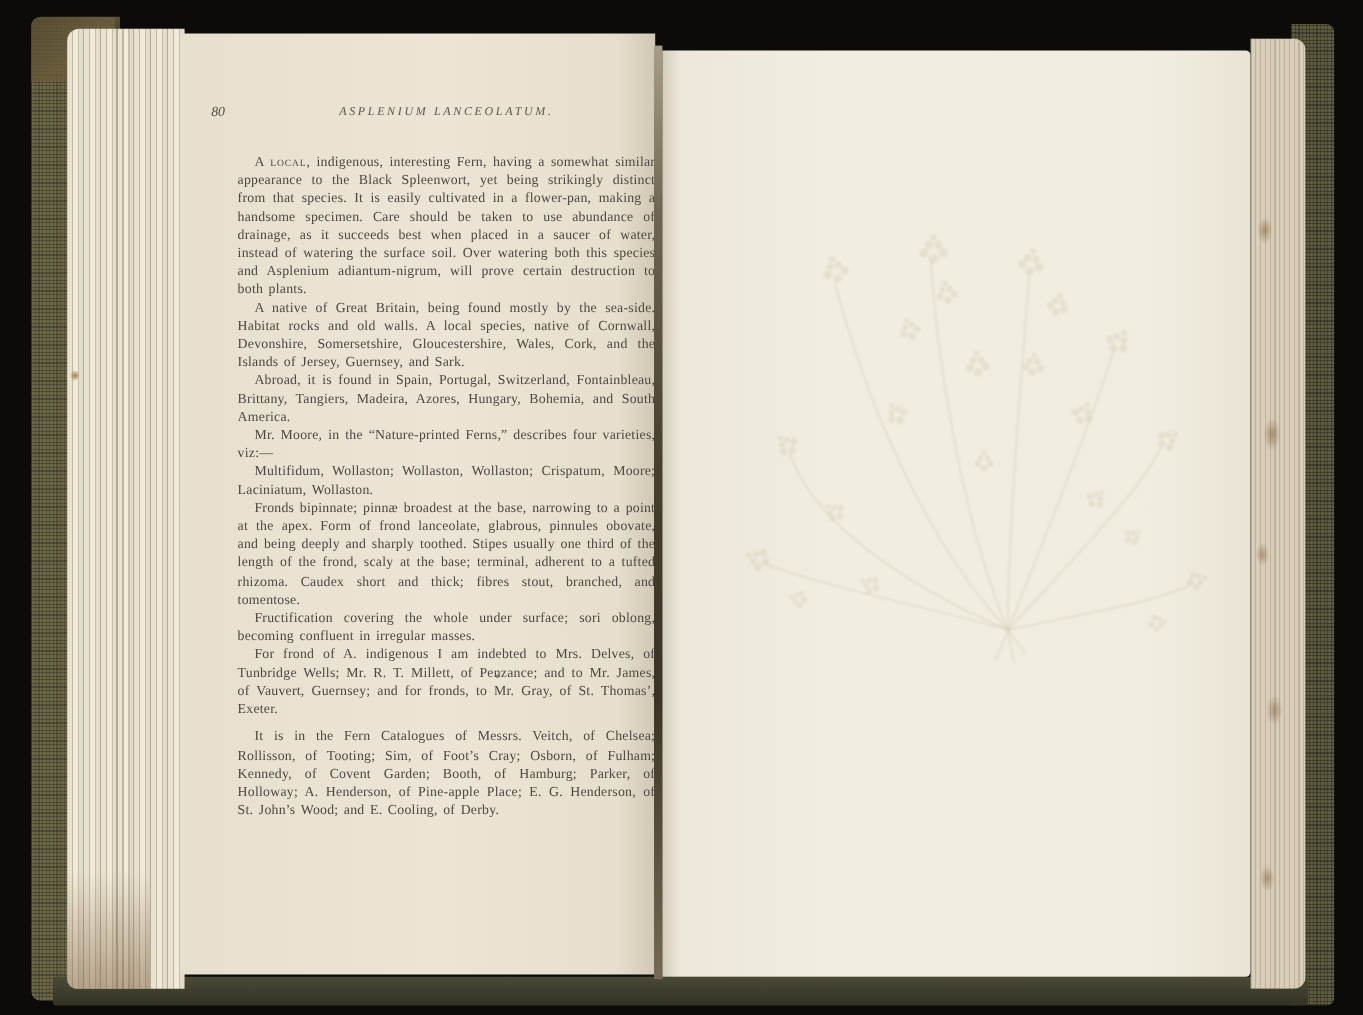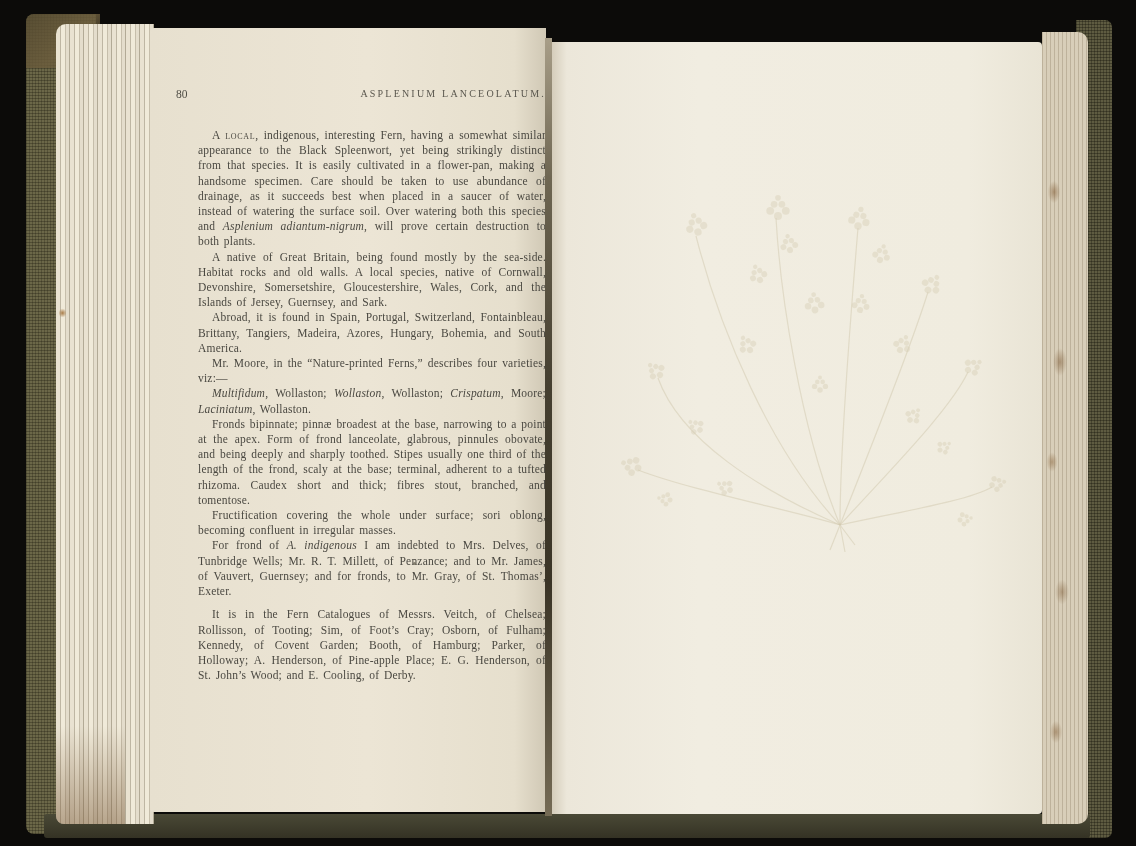--- a/index.html
+++ b/index.html
@@ -46,28 +46,28 @@
     background:linear-gradient(to right,#e7e0cf 0%,var(--paper-left,#ece5d5) 55%,#e6dfcd 92%,#d0c8b5 100%);
     border-radius:4px 0 0 4px;}
   .page-right{position:absolute;left:552px;top:42px;width:490px;height:772px;
     background:linear-gradient(to right,#d5cdbb 0%,#ece7da 3%,var(--paper-right,#f1ede1) 30%,#f0ecdf 85%,#e9e4d5 100%);
     border-radius:0 4px 4px 0;}
   .gutter{position:absolute;left:545px;top:38px;width:7px;height:778px;
     background:linear-gradient(to bottom,#a89e88 0%,#6e6652 18%,#453f30 45%,#3a3426 70%,#756b55 100%);}
 
   
   .text-col{position:absolute;left:48px;top:60px;width:348px;color:var(--ink,#4a4841);}
-  .running-head{position:relative;height:18px;text-align:right;font-size:10px;
-    letter-spacing:2.2px;color:#5a574e;}
+  .running-head{position:relative;height:18px;text-align:center;font-size:10px;
+    letter-spacing:2.2px;color:#5a574e;font-style:italic;}
   .pagenum{position:absolute;left:-22px;top:0;font-size:11.5px;letter-spacing:0;color:#4f4d45;}
   .body-text{margin-top:22px;}
   .body-text p{margin:0;font-size:11.5px;line-height:15.2px;text-align:justify;
     text-indent:14px;letter-spacing:.2px;word-spacing:1.5px;}
   .body-text p.gap{margin-top:8px;}
-  .it{font-style:italic;}
+  .it{}
   .sc{font-variant:small-caps;letter-spacing:.7px;}
 
   
   .fern{position:absolute;left:58px;top:148px;width:420px;height:390px;
     filter:blur(.7px);opacity:.8;}
 
   
   .spot{position:absolute;border-radius:50%;}
   .spot-a{left:59px;top:308px;width:7px;height:10px;background:radial-gradient(circle,#a87c49 0%,rgba(168,124,73,0) 75%);}
   .spot-b{left:263px;top:534px;width:3px;height:3px;background:#6d6859;opacity:.8;}

